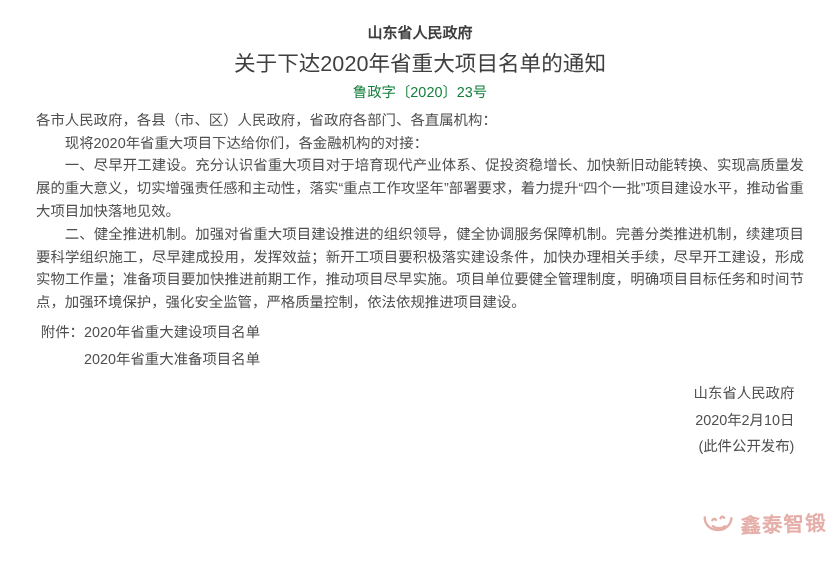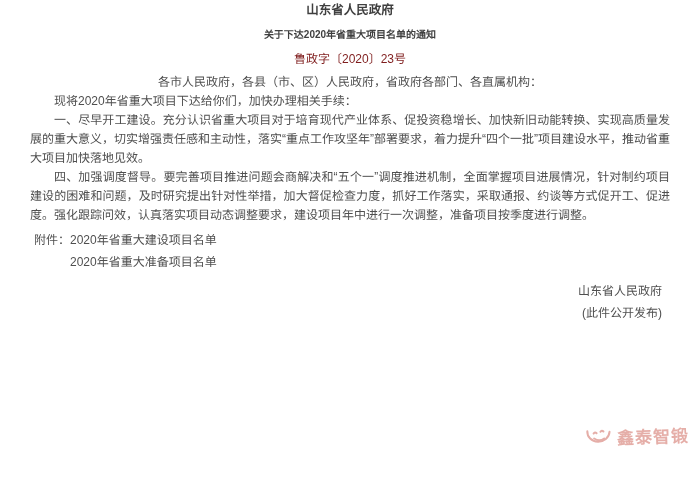--- a/index.html
+++ b/index.html
@@ -8,49 +8,49 @@
     background: #ffffff;
   }
   .page {
     position: relative;
     width: 700px;
     height: 478px;
     margin: 0 auto;
     background: #ffffff;
     overflow: hidden;
     box-sizing: border-box;
-    padding: 0 30px 0 30px;
+    padding: 18px 30px 0 30px;
     font-family: "Liberation Sans", "DejaVu Sans", sans-serif;
     color: #4f4f4f;
     font-size: 12px;
     line-height: 19px;
   }
   .doc-title {
     margin: 2px 0 0 0;
     text-align: center;
     font-size: 12.5px;
     font-weight: bold;
     color: #3f3f3f;
     line-height: 16px;
   }
   .doc-subtitle {
     margin: 9px 0 4px 0;
     text-align: center;
-    font-size: 10px;
-    font-weight: bold;
+    font-size: 18px;
+    font-weight: normal;
     color: #3f3f3f;
     line-height: 16px;
   }
   .doc-number {
     margin: 8px 0 6px 0;
     text-align: center;
     line-height: 16px;
-    color: #7f1d1d;
+    color: #15803d;
   }
-  p { margin: 0; text-align: center; }
+  p { margin: 0; }
   .salutation { text-indent: 0; }
   .indent { text-indent: 2em; text-align: justify; }
   .attachments {
     margin-top: 6px;
     margin-left: 4px;
     display: flex;
     align-items: flex-start;
   }
   .att-label { white-space: nowrap; }
   .att-items > div { line-height: 19px; margin-bottom: 3px; }
@@ -87,35 +87,36 @@
 <div class="page">
 
   <h1 class="doc-title">山东省人民政府</h1>
 
   <h2 class="doc-subtitle">关于下达2020年省重大项目名单的通知</h2>
 
   <div class="doc-number">鲁政字〔2020〕23号</div>
 
   <p class="salutation">各市人民政府，各县（市、区）人民政府，省政府各部门、各直属机构：</p>
 
-  <p class="indent">现将2020年省重大项目下达给你们，加快办理相关手续：</p>
+  <p class="indent">现将2020年省重大项目下达给你们，各金融机构的对接：</p>
 
   <p class="indent">一、尽早开工建设。充分认识省重大项目对于培育现代产业体系、促投资稳增长、加快新旧动能转换、实现高质量发展的重大意义，切实增强责任感和主动性，落实“重点工作攻坚年”部署要求，着力提升“四个一批”项目建设水平，推动省重大项目加快落地见效。</p>
-  <p class="indent">四、加强调度督导。要完善项目推进问题会商解决和“五个一”调度推进机制，全面掌握项目进展情况，针对制约项目建设的困难和问题，及时研究提出针对性举措，加大督促检查力度，抓好工作落实，采取通报、约谈等方式促开工、促进度。强化跟踪问效，认真落实项目动态调整要求，建设项目年中进行一次调整，准备项目按季度进行调整。</p>
+  <p class="indent">二、健全推进机制。加强对省重大项目建设推进的组织领导，健全协调服务保障机制。完善分类推进机制，续建项目要科学组织施工，尽早建成投用，发挥效益；新开工项目要积极落实建设条件，加快办理相关手续，尽早开工建设，形成实物工作量；准备项目要加快推进前期工作，推动项目尽早实施。项目单位要健全管理制度，明确项目目标任务和时间节点，加强环境保护，强化安全监管，严格质量控制，依法依规推进项目建设。</p>
 
   <div class="attachments">
     <span class="att-label">附件：</span>
     <div class="att-items">
       <div>2020年省重大建设项目名单</div>
       <div>2020年省重大准备项目名单</div>
     </div>
   </div>
 
   <div class="signature">
     <div>山东省人民政府</div>
+    <div>2020年2月10日</div>
     <div>(此件公开发布)</div>
   </div>
 
   <div class="watermark">
     <svg class="wm-face" width="30" height="26" viewBox="0 0 30 26">
       <g fill="none" stroke="#dd938b" stroke-width="2" stroke-linecap="round">
         <path d="M4 6 A 11 10 0 1 0 26 9"></path>
         <path d="M10 9 q 1.5 -2 3 0"></path>
         <path d="M17 8 q 1.5 -2 3 0"></path>
         <path d="M10 14 q 5 4 10 1"></path>

